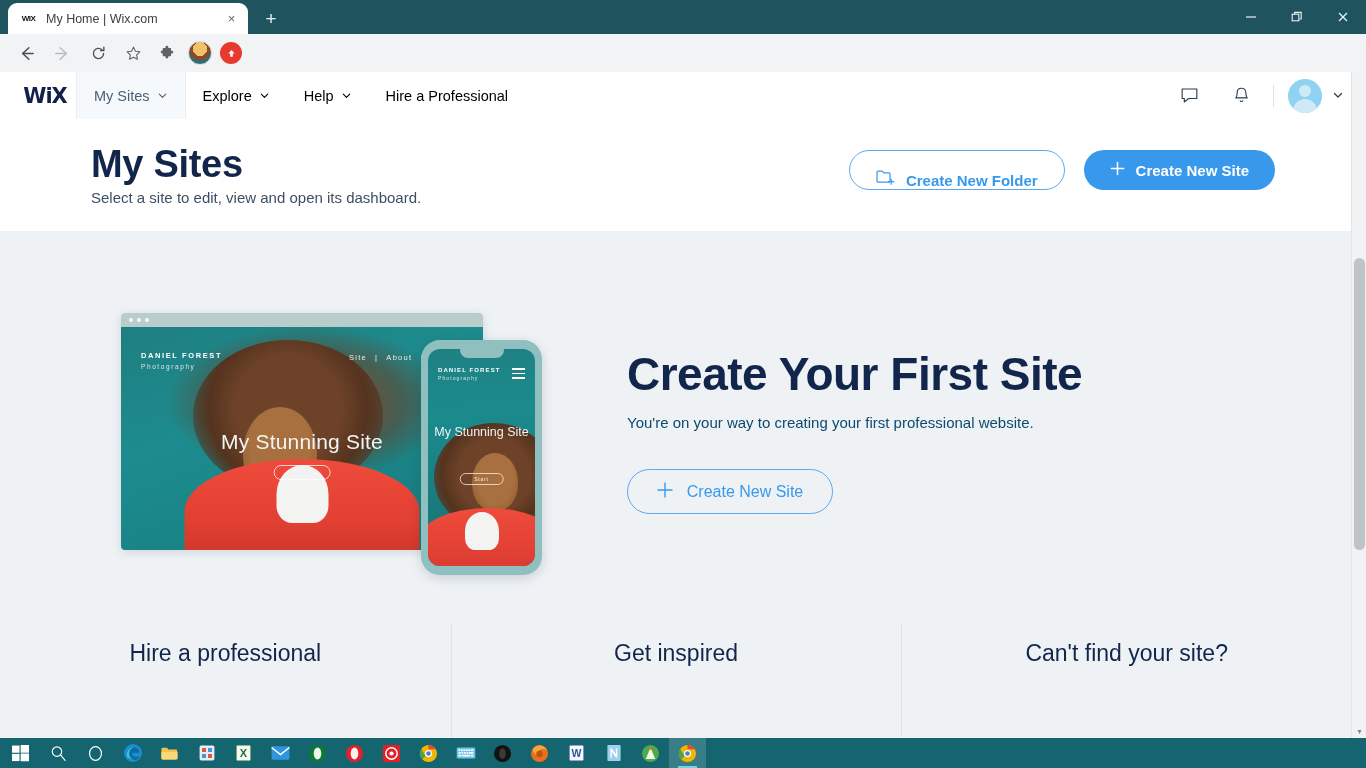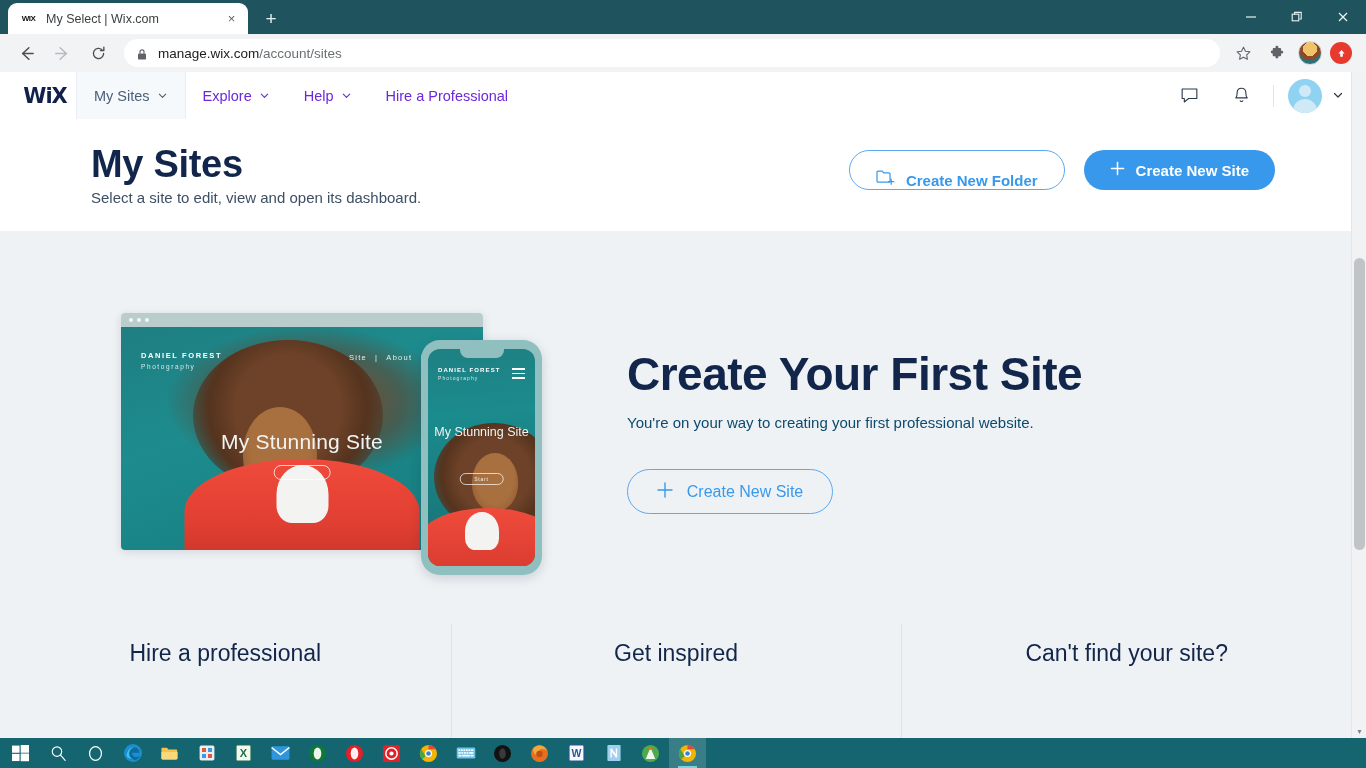--- a/index.html
+++ b/index.html
@@ -88,21 +88,21 @@
   .wixnav {
     position: relative; height: 47px; background: #ffffff;
     display: flex; align-items: center; padding-left: 14px;
   }
   .wix-logo {
     width: 62px; text-align: center; font-size: 21px; font-weight: 800;
     color: #12214b; letter-spacing: -1px; font-family: "DejaVu Sans", sans-serif;
   }
   .nav-item {
     height: 47px; display: flex; align-items: center; gap: 7px;
-    padding: 0 17px; font-size: 14.5px; color: #6d28d9;
+    padding: 0 17px; font-size: 14.5px; color: #000000;
   }
   .nav-item.active { background: #f5f9fc; color: #4a6076; }
   .nav-sep { width: 1px; height: 47px; background: #e8eef3; }
   .nav-right { margin-left: auto; display: flex; align-items: center; padding-right: 22px; gap: 0; }
   .nav-ico {
     width: 52px; height: 47px; display: flex; align-items: center; justify-content: center;
     color: #2b3b4d;
   }
   .vdiv { width: 1px; height: 22px; background: #dde4ea; margin: 0 14px 0 6px; }
   .user-avatar {
@@ -325,21 +325,21 @@
   .tray-action { height: 30px; display: flex; align-items: center; padding: 0 9px 0 4px; color: #fff; }
 </style>
 </head>
 <body>
 
 <div id="browser-window">
 
   <div class="titlebar">
     <div class="tab">
       <span class="tab-favicon">WIX</span>
-      <span class="tab-title">My Select | Wix.com</span>
+      <span class="tab-title">My Home | Wix.com</span>
       <span class="tab-close">×</span>
     </div>
     <div class="newtab-btn">+</div>
     <div class="wincontrols">
       <div class="winbtn">
         <svg width="12" height="12" viewBox="0 0 12 12">
             <line x1="1" y1="6" x2="11" y2="6" stroke="currentColor" stroke-width="1.2"></line>
           </svg>
       </div>
       <div class="winbtn">
@@ -368,29 +368,20 @@
       <svg width="19" height="19" viewBox="0 0 20 20">
           <path d="M7.5 4L14 10l-6.5 6" fill="none" stroke="currentColor" stroke-width="1.6" stroke-linecap="round" stroke-linejoin="round"></path>
           <line x1="14" y1="10" x2="3" y2="10" stroke="currentColor" stroke-width="1.6" stroke-linecap="round"></line>
         </svg>
     </div>
     <div class="navbtn">
       <svg width="17" height="17" viewBox="0 0 20 20">
           <path d="M16 10a6 6 0 1 1-1.9-4.4" fill="none" stroke="currentColor" stroke-width="1.6" stroke-linecap="round"></path>
           <path d="M16.3 2.6v4h-4" fill="none" stroke="currentColor" stroke-width="1.6" stroke-linecap="round" stroke-linejoin="round"></path>
         </svg>
-    </div>
-    <div class="omnibox">
-      <span class="lock">
-        <svg width="12" height="13" viewBox="0 0 12 13">
-            <rect x="2" y="5.4" width="8" height="6.2" rx="1.2" fill="#5f6368"></rect>
-            <path d="M4 5.4V3.8a2 2 0 0 1 4 0v1.6" fill="none" stroke="#5f6368" stroke-width="1.2"></path>
-          </svg>
-      </span>
-      <span class="url"><b>manage.wix.com</b><span>/account/sites</span></span>
     </div>
     <div class="tb-icon">
       <svg width="17" height="17" viewBox="0 0 20 20">
           <path d="M10 2.5l2.3 4.8 5.2.7-3.8 3.6.9 5.2-4.6-2.5-4.6 2.5.9-5.2L2.5 8l5.2-.7z" fill="none" stroke="currentColor" stroke-width="1.3" stroke-linejoin="round"></path>
         </svg>
     </div>
     <div class="tb-icon">
       <svg width="17" height="17" viewBox="0 0 20 20">
           <path d="M7.6 2.6a1.7 1.7 0 0 1 3.4 0v.9h2.2c.6 0 1 .4 1 1v2.2h.9a1.7 1.7 0 0 1 0 3.4h-.9v2.2c0 .6-.4 1-1 1H11v.9a1.7 1.7 0 0 1-3.4 0v-.9H5.4c-.6 0-1-.4-1-1v-2.4h-.6a1.7 1.7 0 0 1 0-3.4h.6V4.5c0-.6.4-1 1-1h2.2z" fill="currentColor"></path>
         </svg>

